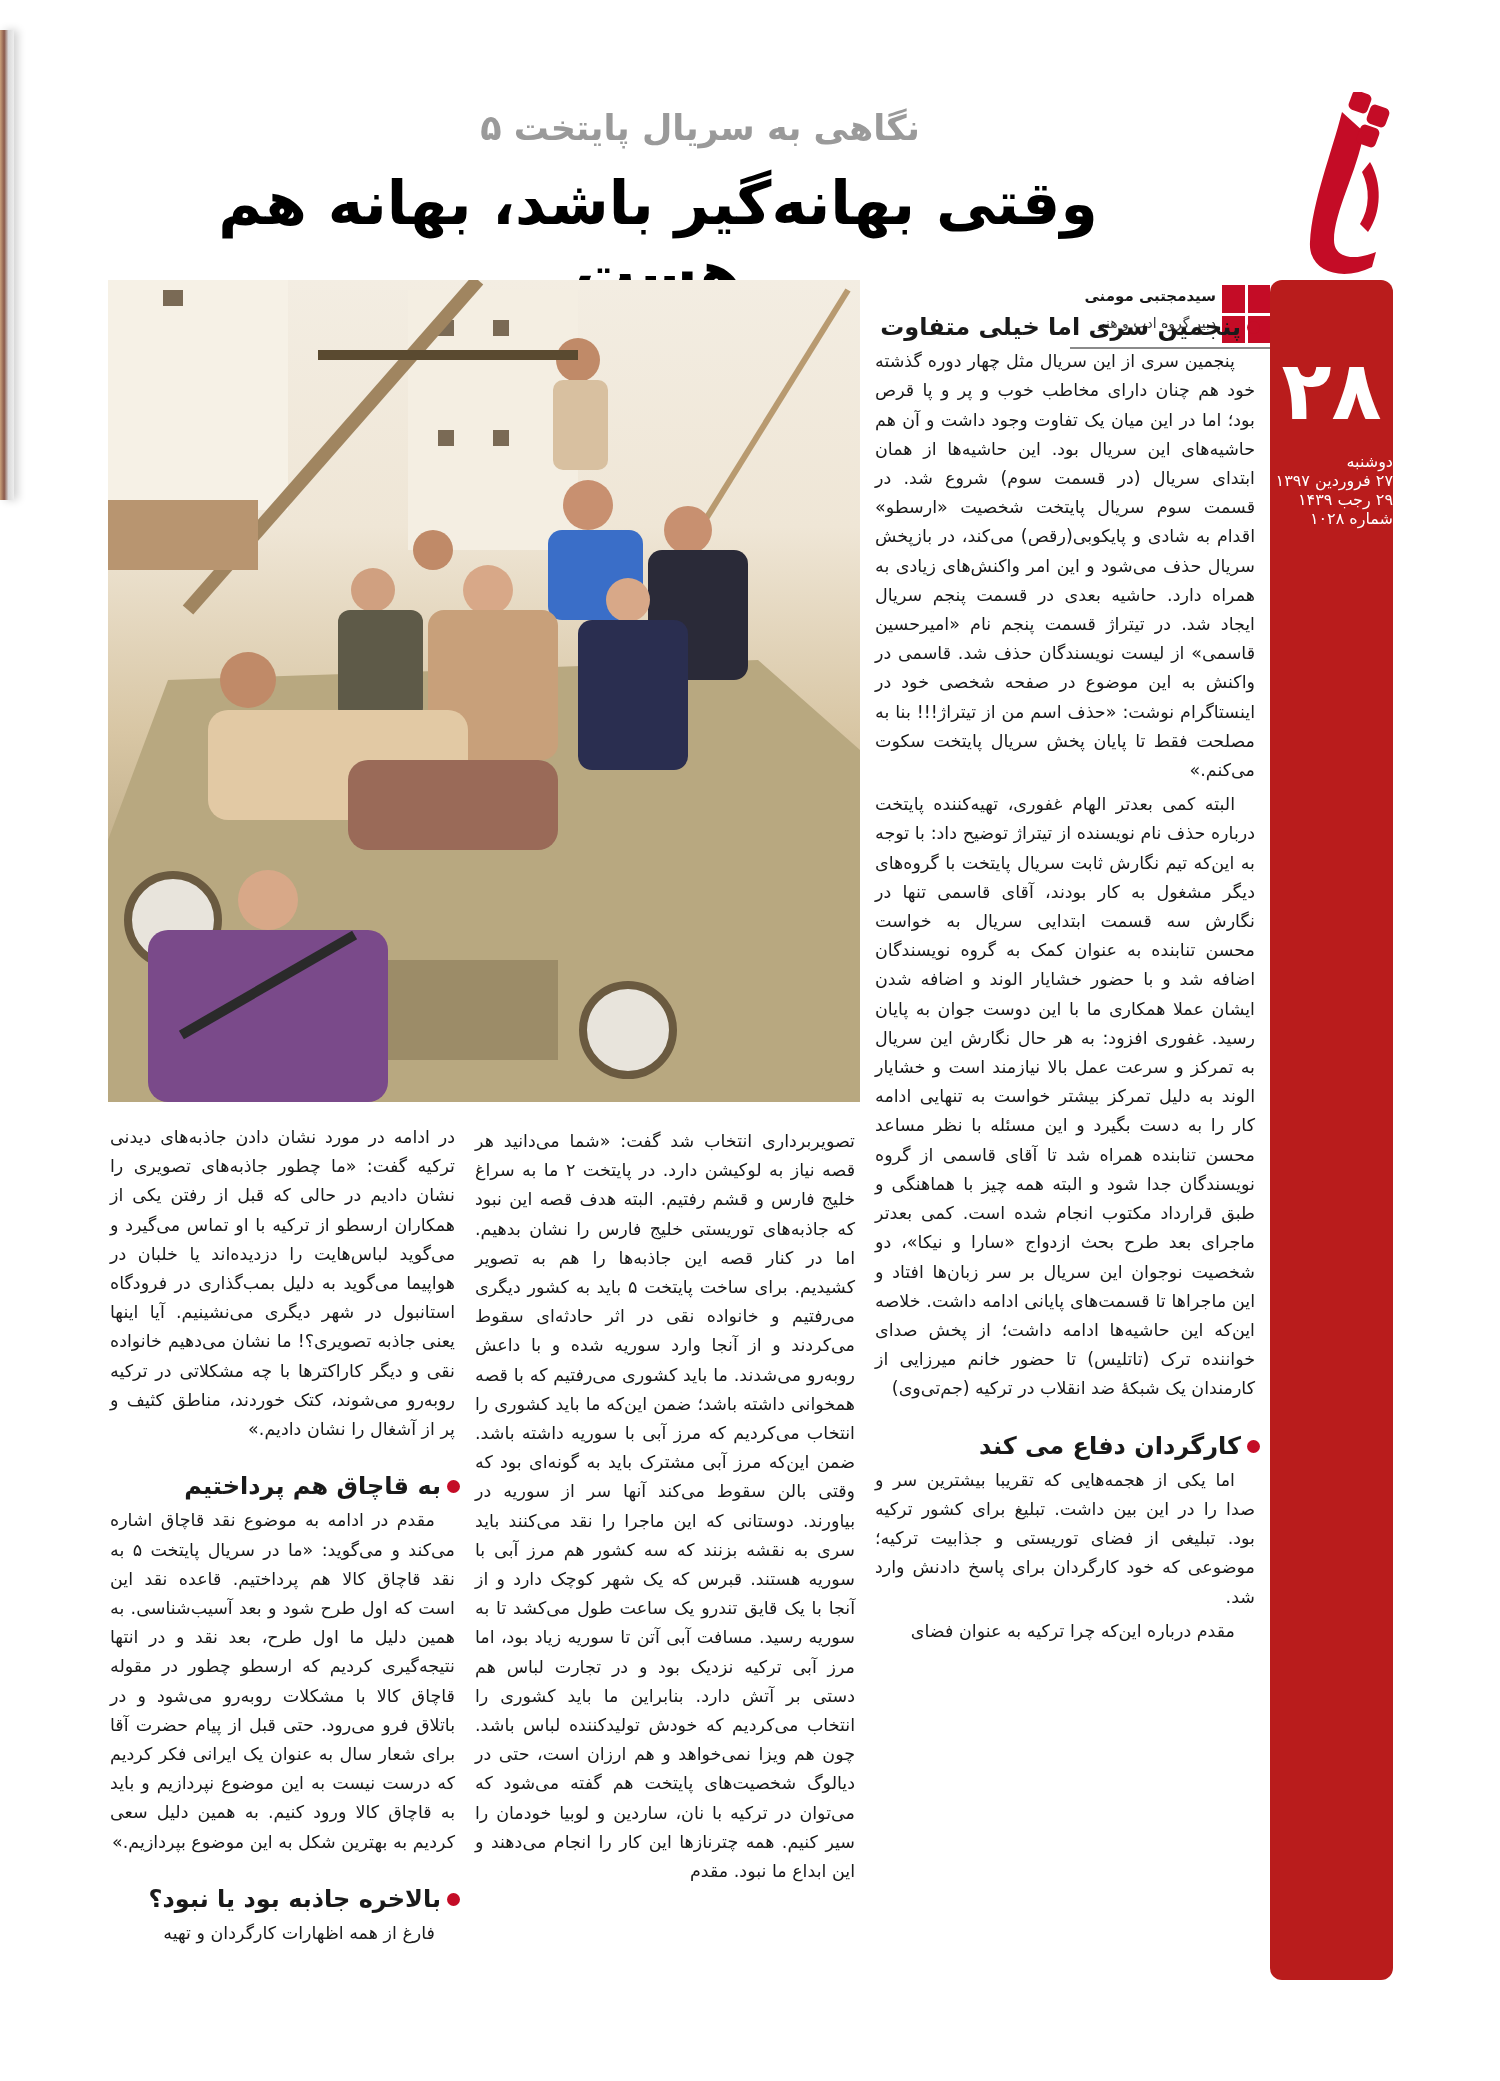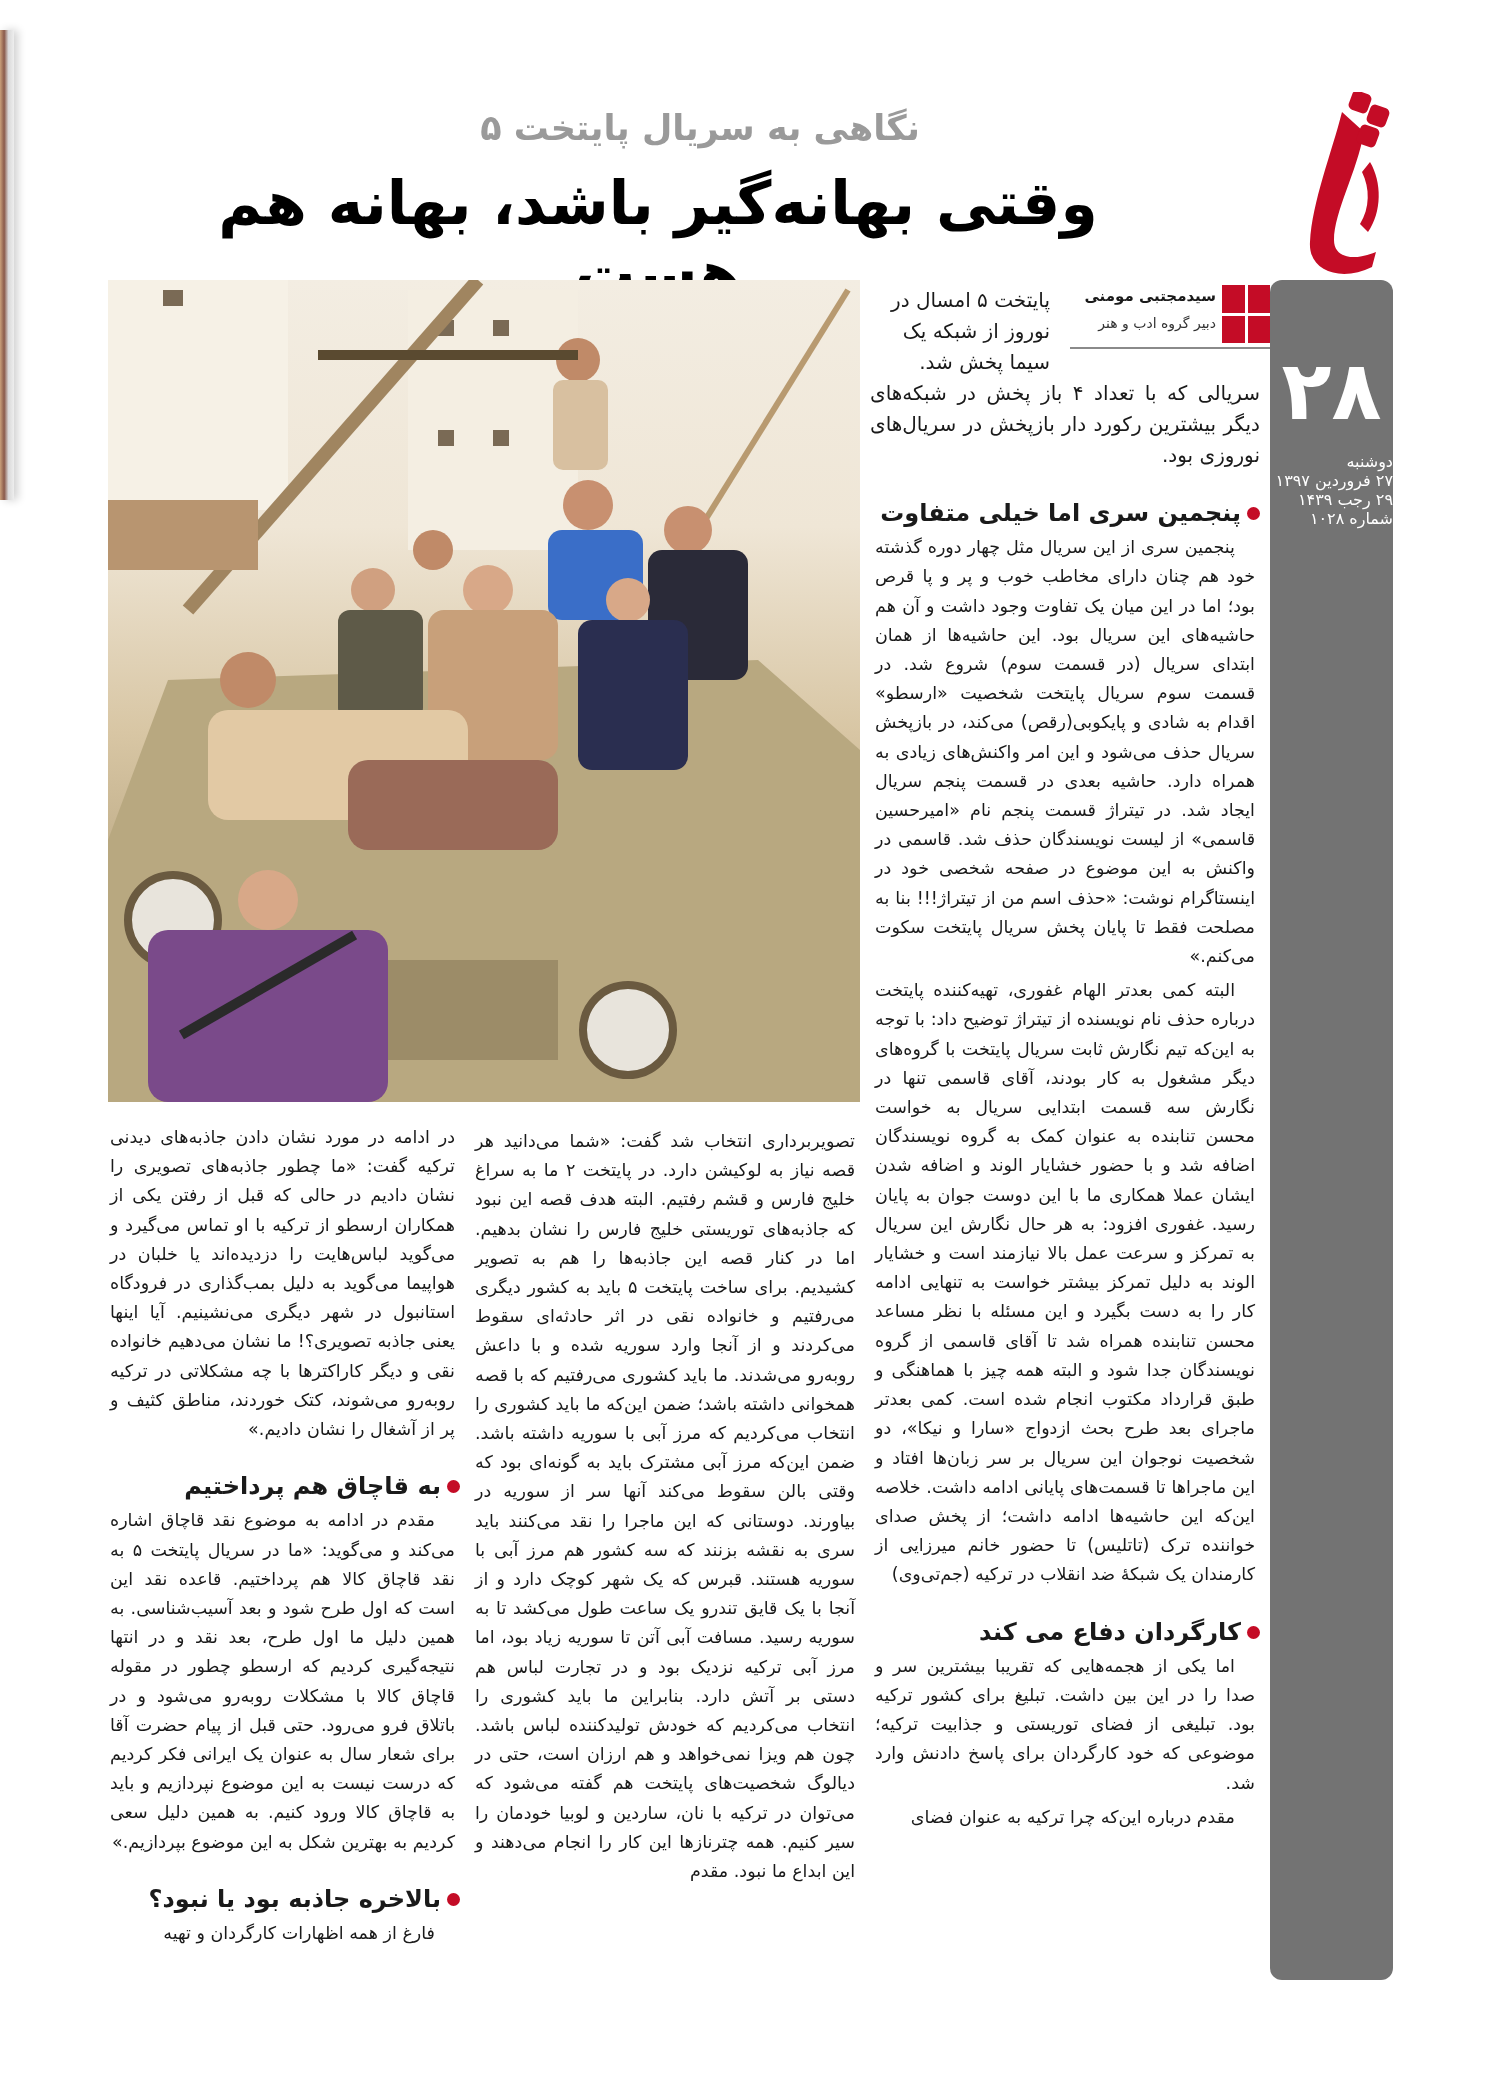--- a/index.html
+++ b/index.html
@@ -10,21 +10,21 @@
   .page-edge {
     position: absolute; left: 0; top: 30px; width: 14px; height: 470px;
     background: linear-gradient(90deg, #c9a07a 0%, #8a5a4a 30%, #d9d9d9 60%, #eeeeee 100%);
     box-shadow: 4px 0 8px rgba(0,0,0,0.18);
   }
   .logo {
     position: absolute; left: 1272px; top: 92px; width: 120px; height: 200px;
   }
   .red-bar {
     position: absolute; left: 1270px; top: 280px; width: 123px; height: 1700px;
-    background: #737373; border-radius: 12px;
+    background: #b91c1c; border-radius: 12px;
   }
   .issue-day {
     position: absolute; left: 0; top: 70px; width: 100%; text-align: center;
     color: #fff; font-weight: bold; font-size: 82px; line-height: 1;
     font-family: "DejaVu Sans", sans-serif;
   }
   .issue-meta {
     position: absolute; left: 0; top: 172px; width: 100%; text-align: right;
     color: #fff; font-size: 16px; font-weight: normal; line-height: 19px; direction: rtl;
   }
@@ -145,25 +145,20 @@
       <rect x="240" y="480" width="210" height="90" rx="20" fill="#9a6a58"></rect>
       <circle cx="160" cy="620" r="30" fill="#d8a888"></circle>
       <rect x="40" y="650" width="240" height="172" rx="20" fill="#7a4a8a"></rect>
     </g>
     <rect x="210" y="70" width="260" height="10" fill="#5a4a30"></rect>
     <rect x="60" y="700" width="200" height="10" fill="#2a2a2a" transform="rotate(-30 160 705)"></rect>
   </svg>
 </div>
 
 <div class="col" style="left:870px; top:285px; width:390px;">
-  <div class="lede" style="padding-right:0; padding-left:0;">
-    <div style="width:180px; float:left; text-align:right;">پایتخت ۵ امسال در نوروز از شبکه یک سیما پخش شد.</div>
-    <div style="clear:both; height:0"></div>
-    <div>سریالی که با تعداد ۴ باز پخش در شبکه‌های دیگر بیشترین رکورد دار بازپخش در سریال‌های نوروزی بود.</div>
-  </div>
   <div class="subhead">
       <span class="dot"></span>
       <span>پنجمین سری اما خیلی متفاوت</span>
     </div>
   <p>پنجمین سری از این سریال مثل چهار دوره گذشته خود هم چنان دارای مخاطب خوب و پر و پا قرص بود؛ اما در این میان یک تفاوت وجود داشت و آن هم حاشیه‌های این سریال بود. این حاشیه‌ها از همان ابتدای سریال (در قسمت سوم) شروع شد. در قسمت سوم سریال پایتخت شخصیت «ارسطو» اقدام به شادی و پایکوبی(رقص) می‌کند، در بازپخش سریال حذف می‌شود و این امر واکنش‌های زیادی به همراه دارد. حاشیه بعدی در قسمت پنجم سریال ایجاد شد. در تیتراژ قسمت پنجم نام «امیرحسین قاسمی» از لیست نویسندگان حذف شد. قاسمی در واکنش به این موضوع در صفحه شخصی خود در اینستاگرام نوشت: «حذف اسم من از تیتراژ!!! بنا به مصلحت فقط تا پایان پخش سریال پایتخت سکوت می‌کنم.»</p>
   <p>البته کمی بعدتر الهام غفوری، تهیه‌کننده پایتخت درباره حذف نام نویسنده از تیتراژ توضیح داد: با توجه به این‌که تیم نگارش ثابت سریال پایتخت با گروه‌های دیگر مشغول به کار بودند، آقای قاسمی تنها در نگارش سه قسمت ابتدایی سریال به خواست محسن تنابنده به عنوان کمک به گروه نویسندگان اضافه شد و با حضور خشایار الوند و اضافه شدن ایشان عملا همکاری ما با این دوست جوان به پایان رسید. غفوری افزود: به هر حال نگارش این سریال به تمرکز و سرعت عمل بالا نیازمند است و خشایار الوند به دلیل تمرکز بیشتر خواست به تنهایی ادامه کار را به دست بگیرد و این مسئله با نظر مساعد محسن تنابنده همراه شد تا آقای قاسمی از گروه نویسندگان جدا شود و البته همه چیز با هماهنگی و طبق قرارداد مکتوب انجام شده است. کمی بعدتر ماجرای بعد طرح بحث ازدواج «سارا و نیکا»، دو شخصیت نوجوان این سریال بر سر زبان‌ها افتاد و این ماجراها تا قسمت‌های پایانی ادامه داشت. خلاصه این‌که این حاشیه‌ها ادامه داشت؛ از پخش صدای خواننده ترک (تاتلیس) تا حضور خانم میرزایی از کارمندان یک شبکهٔ ضد انقلاب در ترکیه (جم‌تی‌وی)</p>
   <div class="subhead">
       <span class="dot"></span>
       <span>کارگردان دفاع می کند</span>
     </div>

